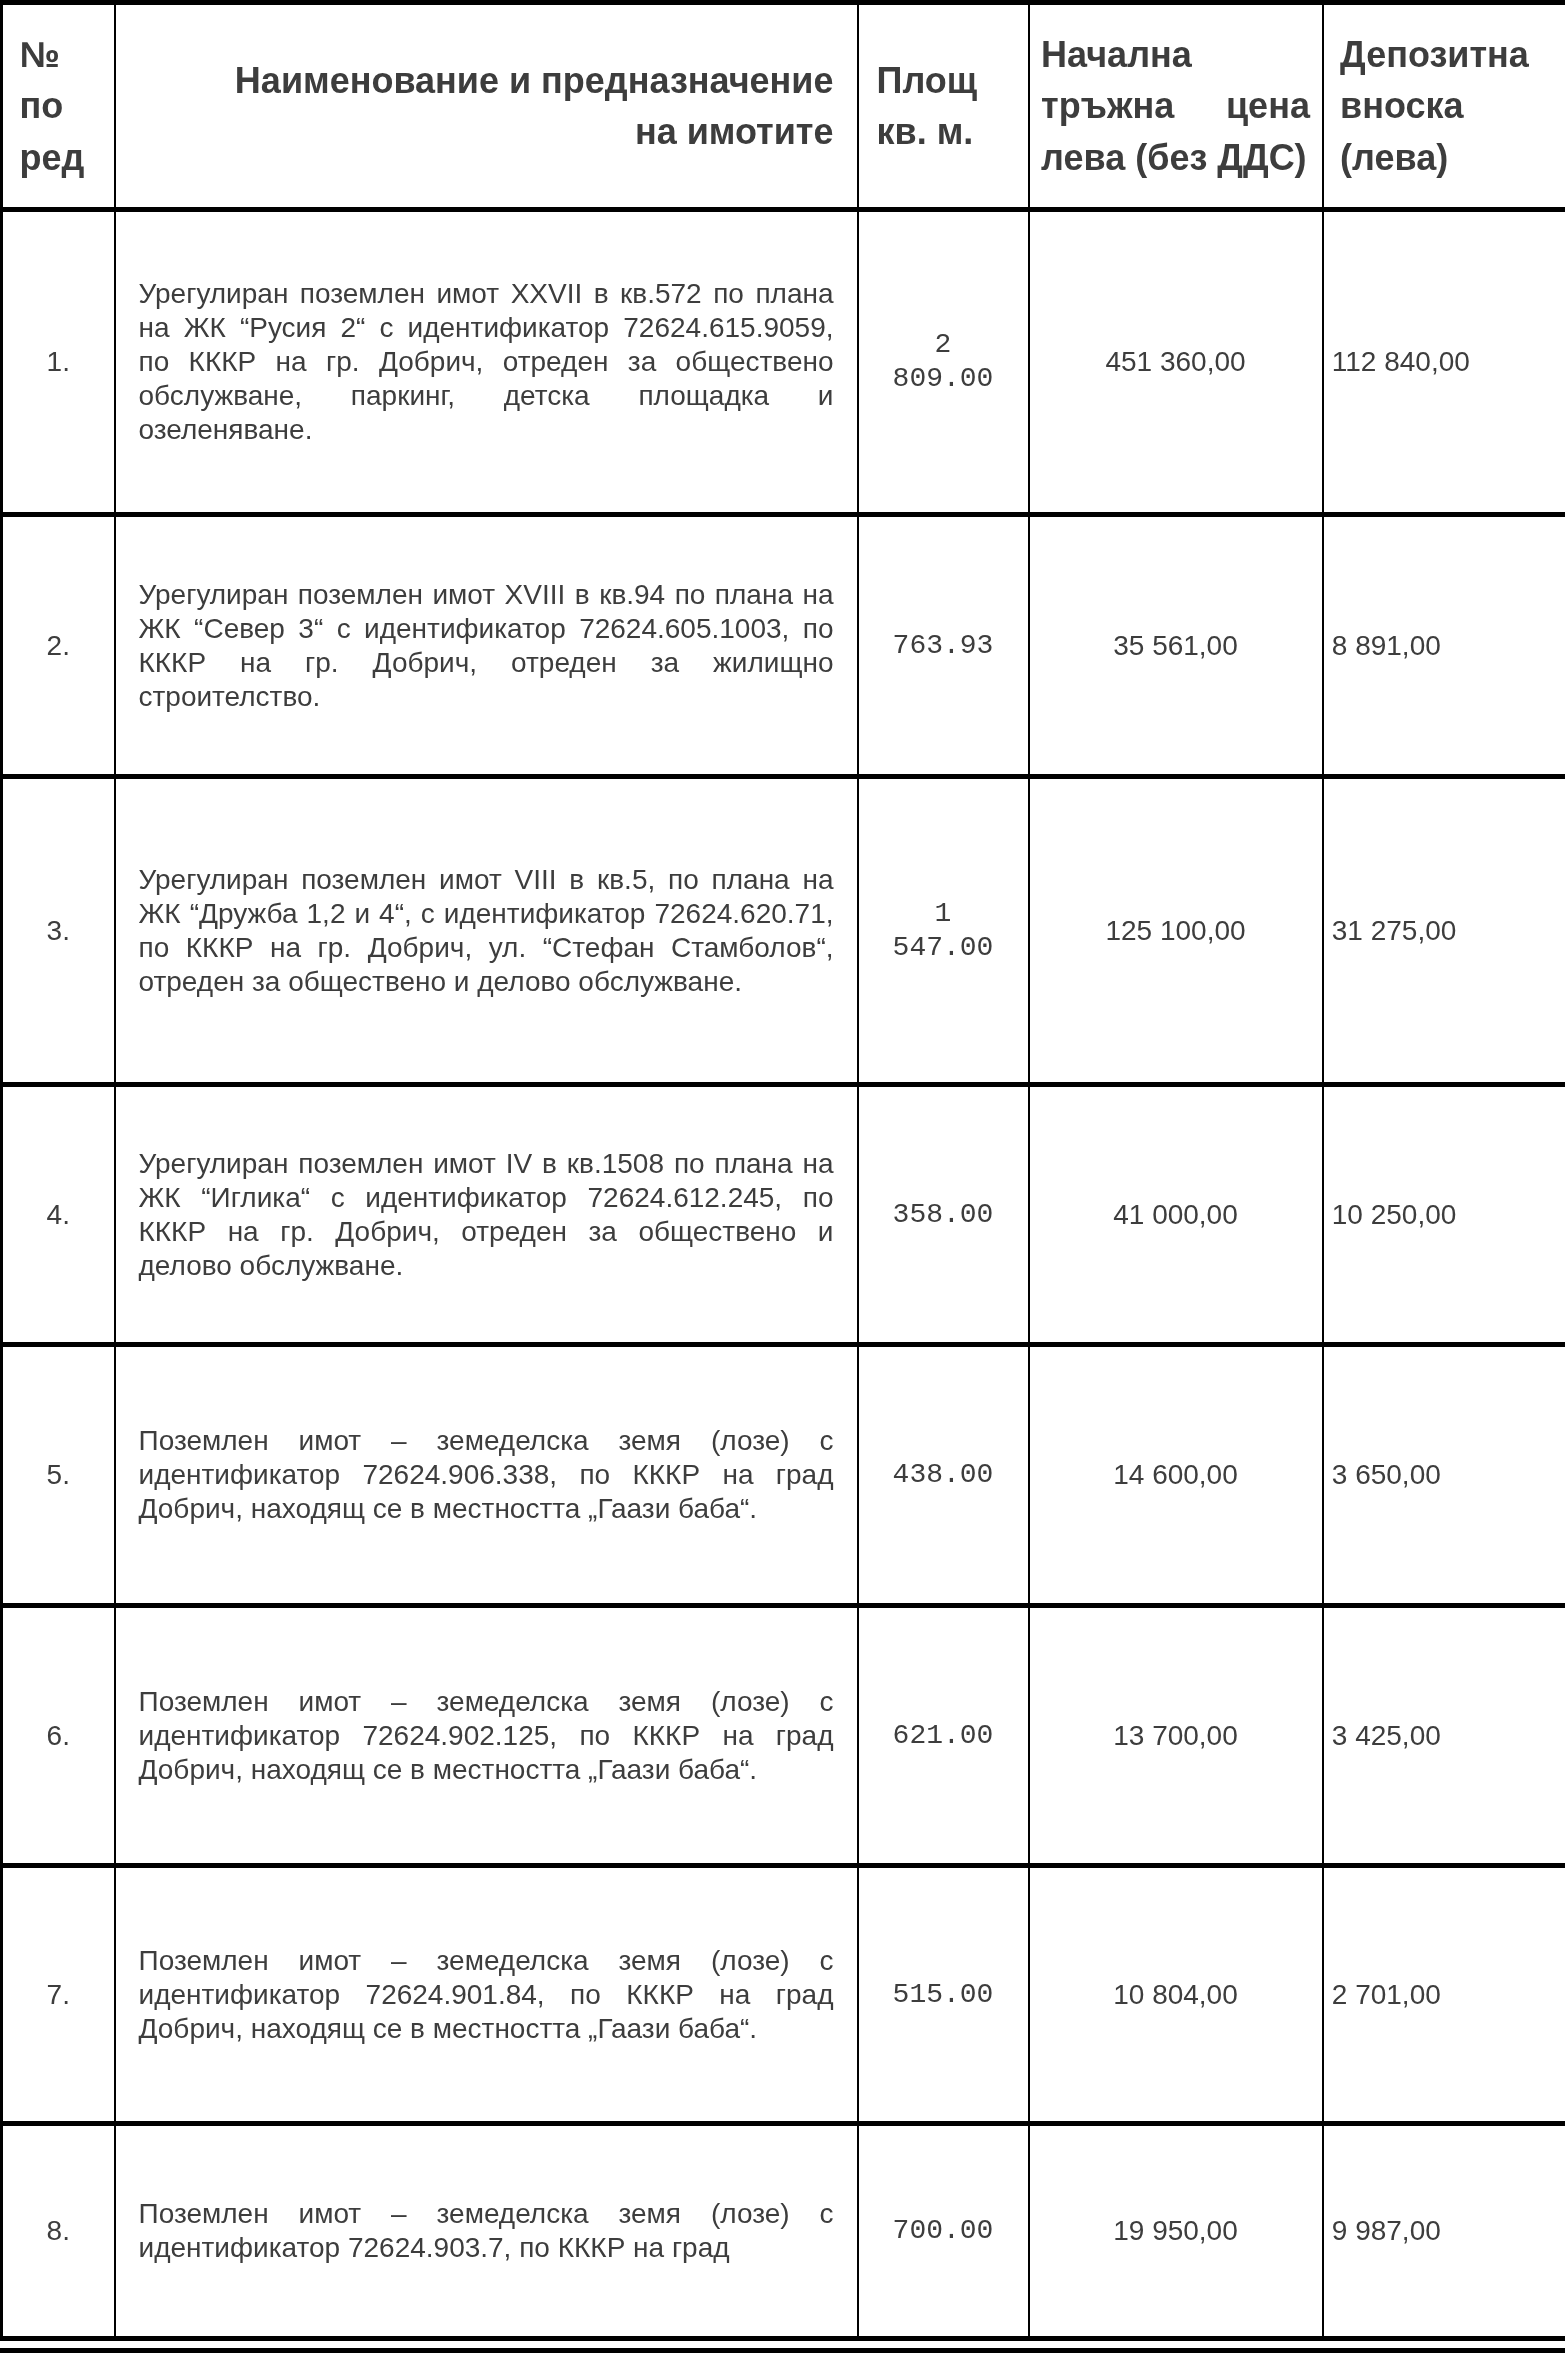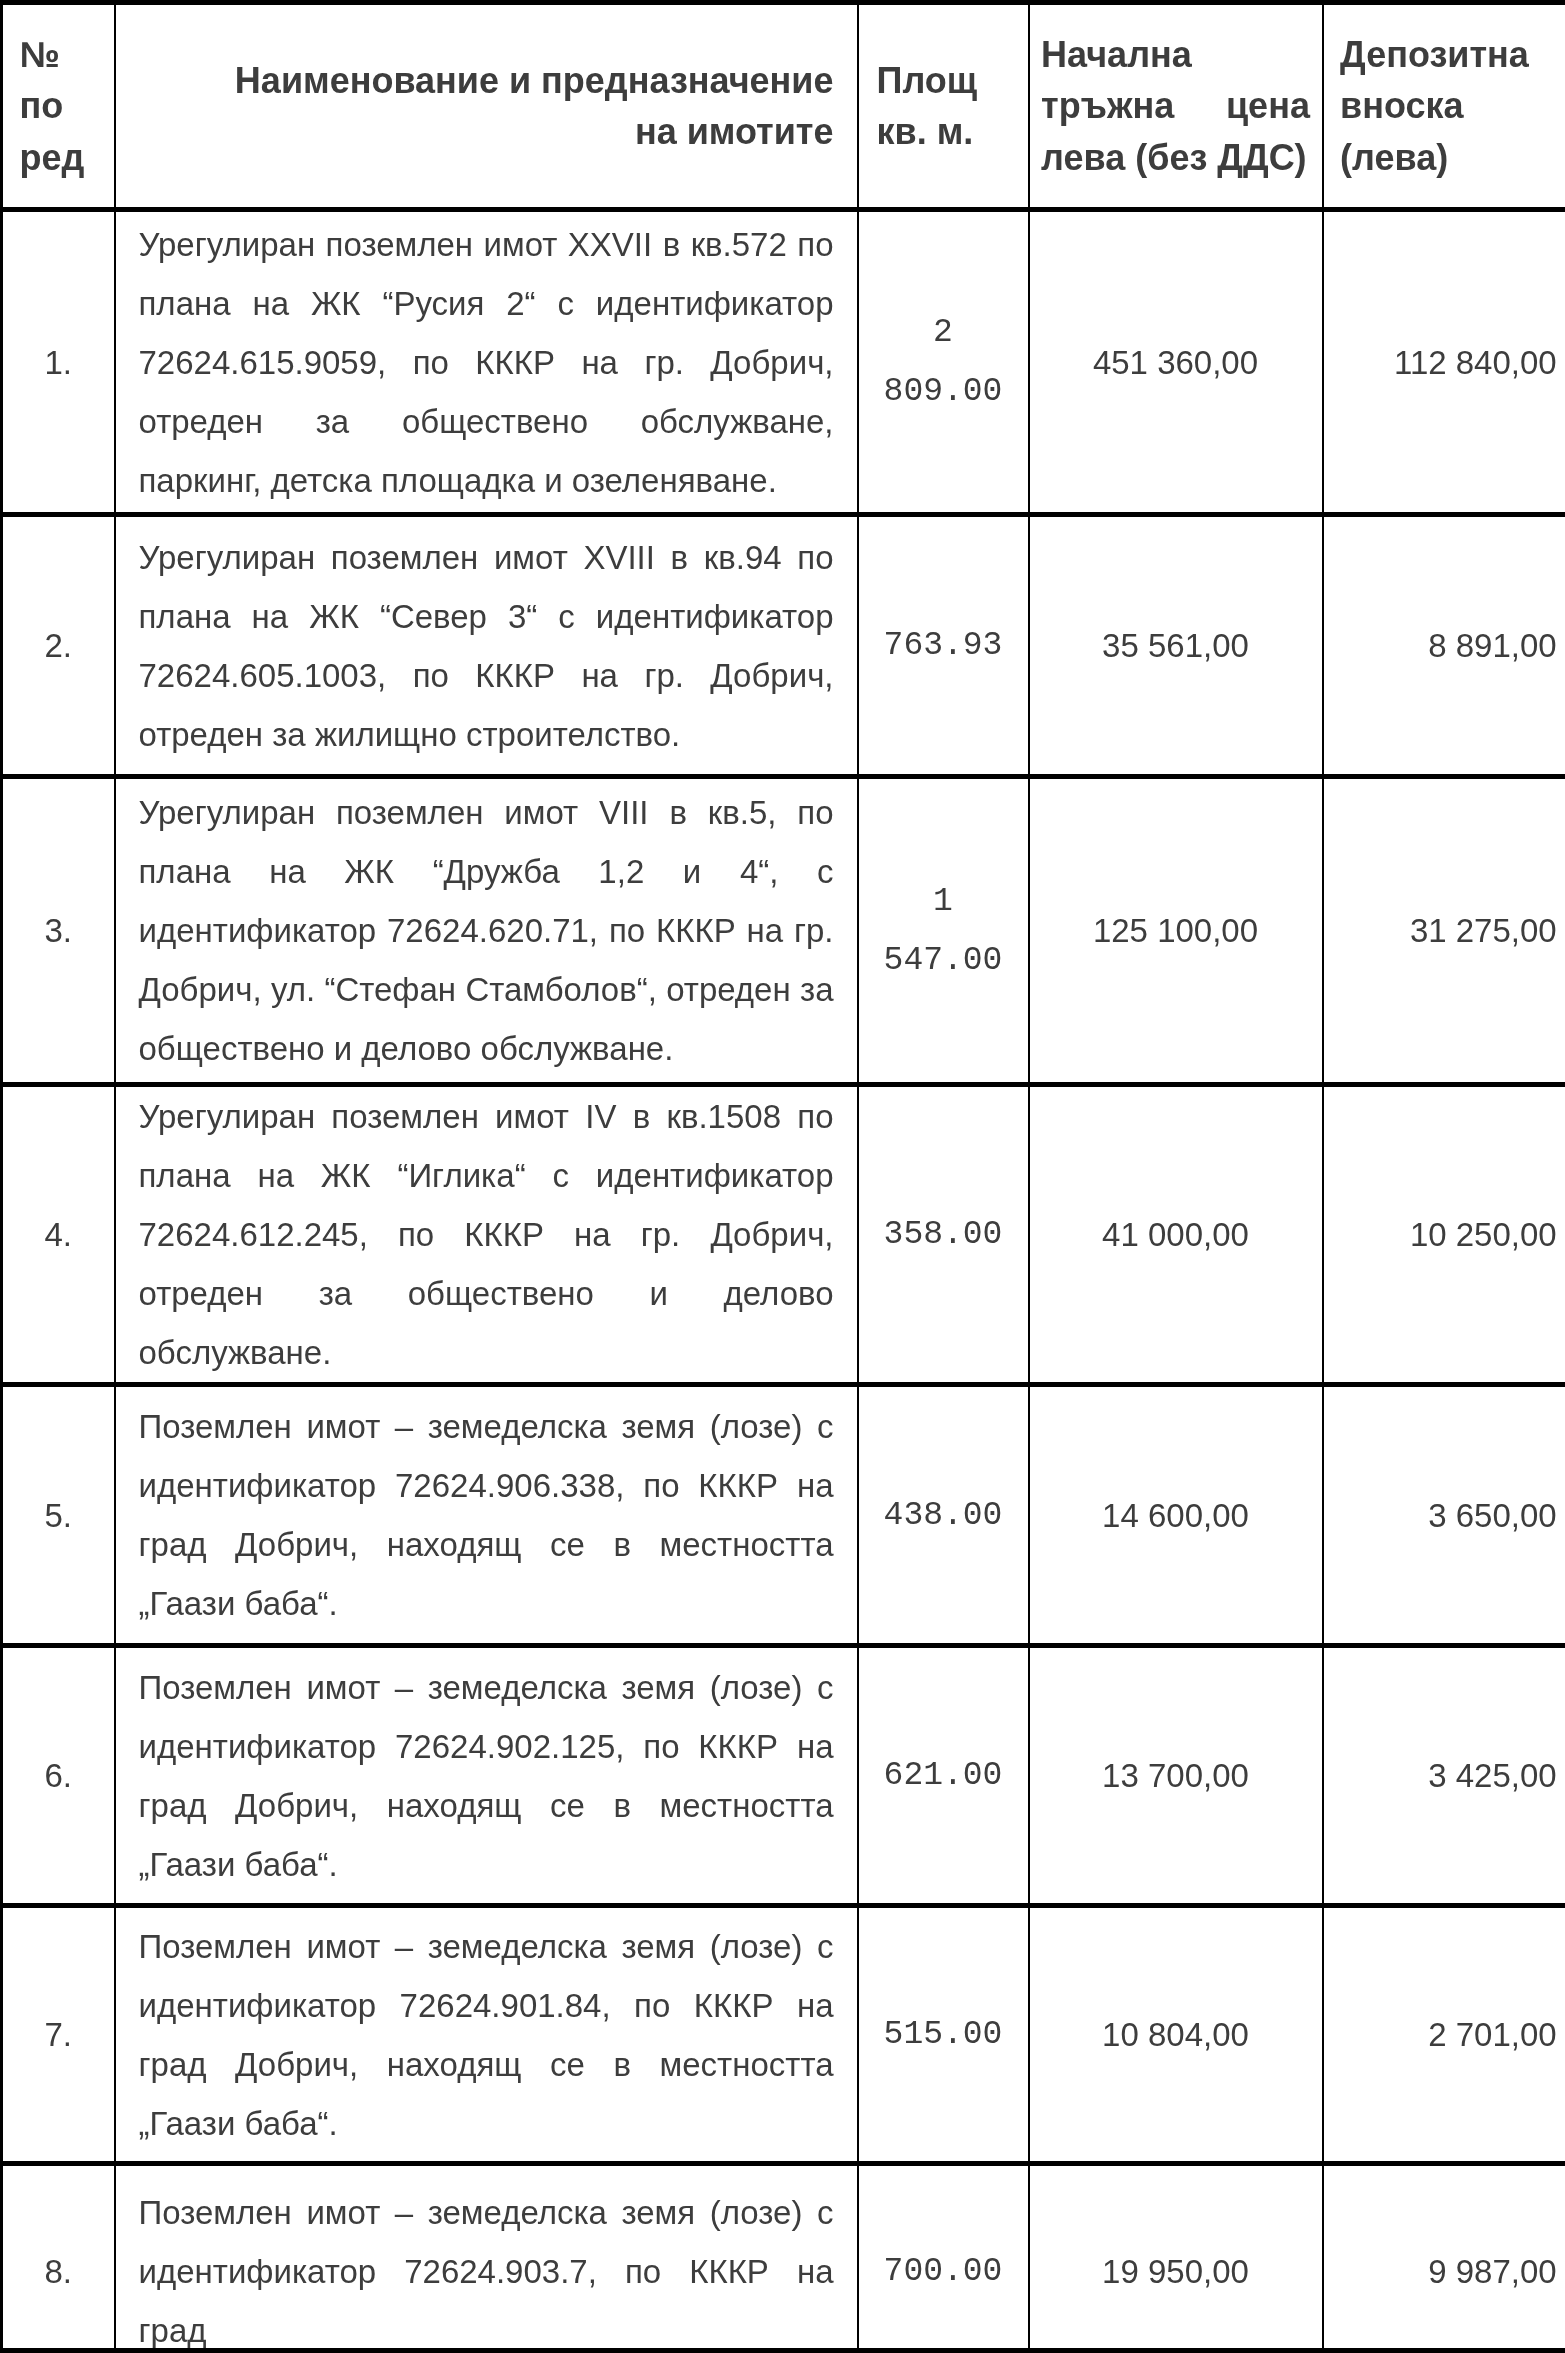--- a/index.html
+++ b/index.html
@@ -44,28 +44,28 @@
     text-align: left;
   }
   th.h-num     { padding: 0 8.3px 0 16.6px; white-space: pre-line; }
   th.h-name    { padding: 0 23px; white-space: pre-line; text-align: right; }
   th.h-area    { padding: 0 8.3px 0 18px; white-space: pre-line; }
   th.h-price   { padding: 0 11.6px; text-align: justify; }
   th.h-deposit { padding: 0 8.3px 0 16.6px; white-space: pre-line; }
 
   
   td {
-    font-size: 33px;
-    line-height: 59px;
+    font-size: 28px;
+    line-height: 34px;
   }
   td.b-num     { text-align: center; padding: 0 5px; }
   td.b-name    { text-align: justify; padding: 0 23px; }
   td.b-area    { text-align: center; padding: 0 23px; font-family: Liberation Mono, monospace; }
   td.b-price   { text-align: center; padding: 0 3px; }
-  td.b-deposit { text-align: right; padding: 0 8.3px; }
+  td.b-deposit { text-align: left; padding: 0 8.3px; }
 
   tr.hdr  { height: 207px; }
   tr.r1   { height: 305px; }
   tr.r2   { height: 262px; }
   tr.r3   { height: 308px; }
   tr.r4   { height: 260px; }
   tr.r5   { height: 261px; }
   tr.r6   { height: 260px; }
   tr.r7   { height: 258px; }
   tr.r8   { height: 215px; }

